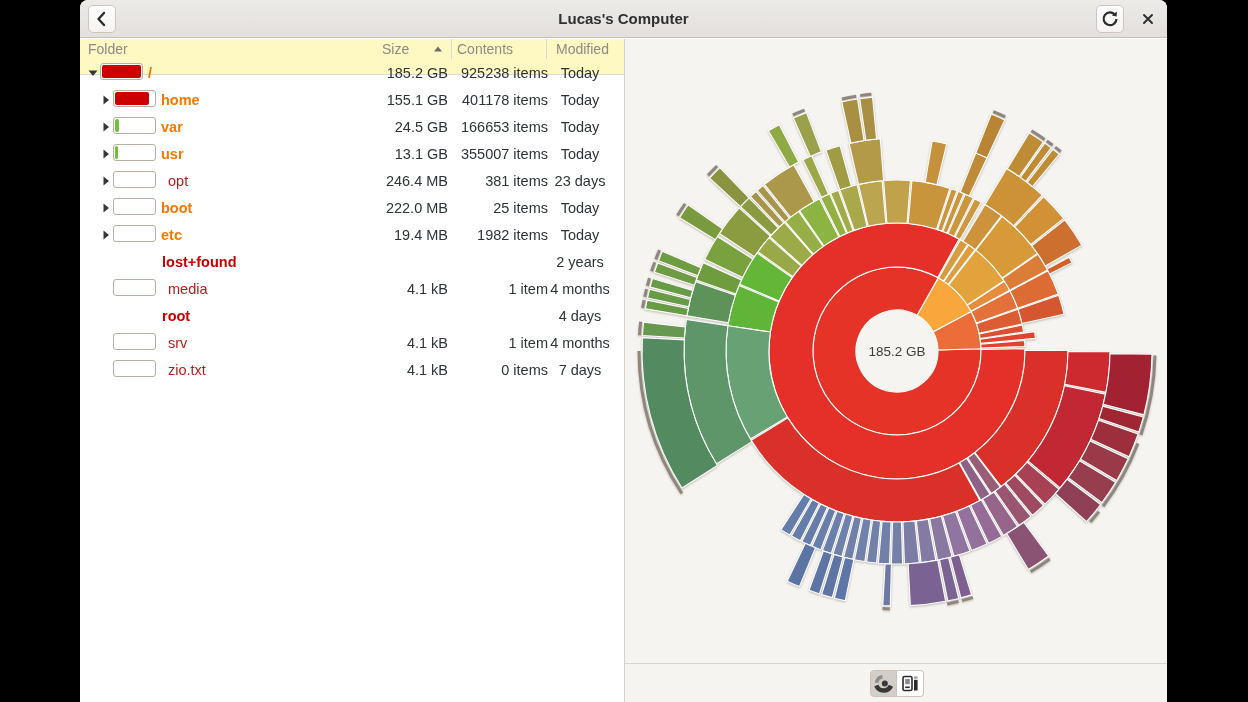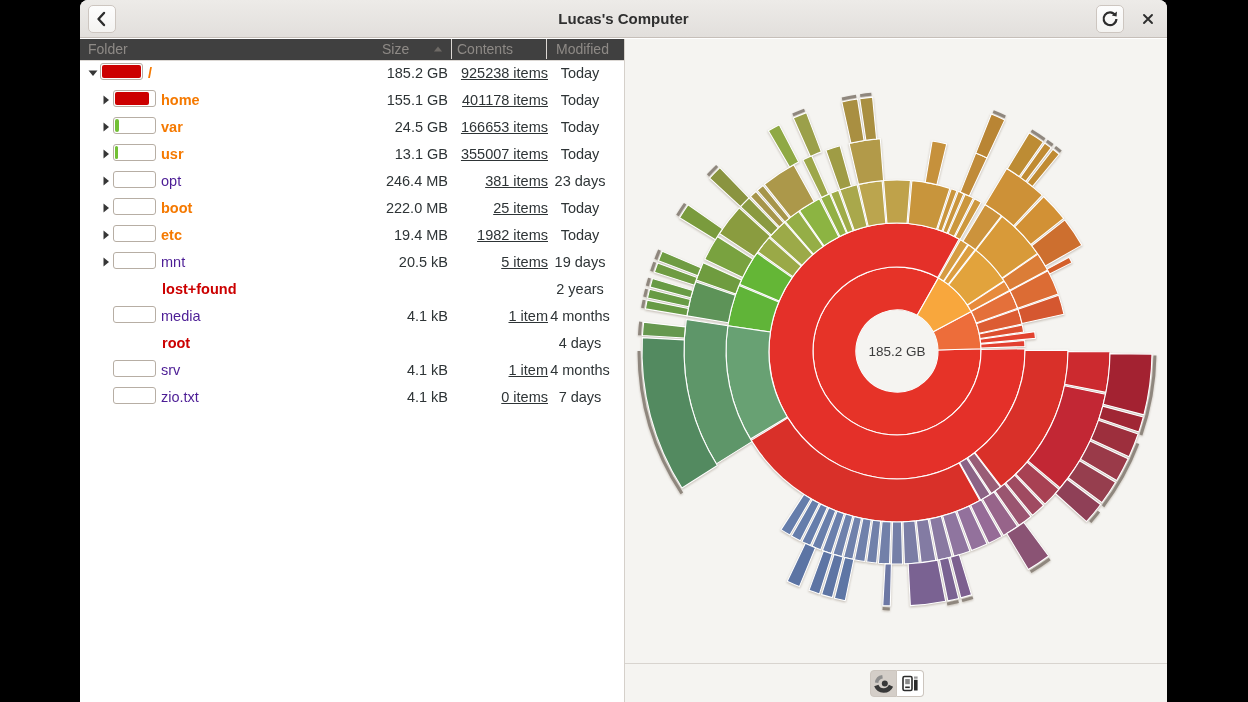--- a/index.html
+++ b/index.html
@@ -3,32 +3,32 @@
 * { margin:0; padding:0; box-sizing:border-box; }
 html,body { width:1248px; height:702px; background:#000; font-family:"Liberation Sans", sans-serif; overflow:hidden; }
 .window { position:absolute; left:80px; top:0; width:1087px; height:702px; background:#fff; border-radius:8px 8px 0 0; overflow:hidden; }
 .titlebar { position:absolute; left:0; top:0; width:100%; height:38px; background:linear-gradient(#edebe8,#e2dfdc); border-bottom:1px solid #c6bfb9;padding-left:29px; }
 .title { position:absolute; left:0; right:0; top:10px; text-align:center; font-size:15px; font-weight:bold; color:#2f2f2f; }
 .hbtn { position:absolute; top:5px; width:28px; height:28px; background:linear-gradient(#fdfdfd,#f4f3f1); border:1px solid #cdc6c0; border-radius:5px; }
 .backbtn { left:8px; }
 .refreshbtn { left:1016px; }
 .closex { position:absolute; top:5px; left:1054px; width:28px; height:28px; }
 .listpanel { position:absolute; left:0; top:39px; width:544px; height:663px; background:#ffffff; }
-.colhdr { position:absolute; left:0; top:0; width:100%; height:22px; background:#404040; border-bottom:1px solid #dcd8d4; color:#8e8a86; font-size:14px; }
+.colhdr { position:absolute; left:0; top:0; width:100%; height:36px; background:#fef9c3; border-bottom:1px solid #dcd8d4; color:#8e8a86; font-size:14px; }
 .colhdr .sep { position:absolute; top:0; width:1px; height:20px; background:#dcd8d4; }
 .rows { position:absolute; left:0; top:20px; width:100%; }
 .row { position:relative; height:27px; font-size:14.5px; color:#2e3436; }
 .exp { position:absolute; top:7px; }
 .bar { position:absolute; top:4px; width:43px; height:17px; border:1px solid #b7aea4; border-radius:3px; background:#fff; overflow:hidden; display:inline-block; }
 .barfill { position:absolute; left:1px; top:1px; bottom:1px; border-radius:2px; display:inline-block; }
 .lo { position:absolute; top:6px; font-weight:bold; color:#f57900; }
-.ln { position:absolute; top:6px; color:#4c1d95; }
+.ln { position:absolute; top:6px; color:#b91c1c;margin-left:7px; }
 .lr { position:absolute; top:6px; font-weight:bold; color:#cc0000; }
 .csize { position:absolute; top:6px; right:176px; width:110px; text-align:right; }
-.ccont { position:absolute; top:6px; right:76px; width:120px; text-align:right;text-decoration:underline; }
+.ccont { position:absolute; top:6px; right:76px; width:120px; text-align:right; }
 .cmod { position:absolute; top:6px; right:4px; width:80px; text-align:center; }
 .chartpanel { position:absolute; left:544px; top:39px; width:543px; height:663px; background:#f5f4f1; border-left:1px solid #d5d0ca; }
 .chartarea { position:absolute; left:0; top:0; width:543px; height:624px; }
 .bottombar { position:absolute; left:0; top:624px; width:543px; height:39px; background:#f5f4f1; border-top:1px solid #d8d4cf; }
 .btngroup { position:absolute; left:245px; top:6px; height:27px; }
 .btn1 { position:absolute; left:0; top:0; width:27px; height:27px; background:#d4cec8; border:1px solid #ccc5be; border-radius:4px 0 0 4px; }
 .btn2 { position:absolute; left:27px; top:0; width:27px; height:27px; background:#ffffff; border:1px solid #ccc5be; border-left:none; border-radius:0 4px 4px 0; }
 </style></head>
 <body>
 <div class="window">
@@ -128,30 +128,20 @@
         </div>
 <div class="row">
           <span class="exp" style="left:20px"><svg width="12" height="12" viewBox="0 0 12 12">
               <path d="M3.5,1.5 L9,6 L3.5,10.5 Z" fill="#363636"></path>
             </svg></span>
           <span class="bar" style="left:33px"></span>
           <span class="lo" style="left:81px">etc</span>
           <span class="csize">19.4 MB</span>
           <span class="ccont">1982 items</span>
           <span class="cmod">Today</span>
-        </div>
-<div class="row">
-          <span class="exp" style="left:20px"><svg width="12" height="12" viewBox="0 0 12 12">
-              <path d="M3.5,1.5 L9,6 L3.5,10.5 Z" fill="#363636"></path>
-            </svg></span>
-          <span class="bar" style="left:33px"></span>
-          <span class="ln" style="left:81px">mnt</span>
-          <span class="csize">20.5 kB</span>
-          <span class="ccont">5 items</span>
-          <span class="cmod">19 days</span>
         </div>
 <div class="row">
           <span class="lr" style="left:82px">lost+found</span>
           <span class="csize"></span>
           <span class="ccont"></span>
           <span class="cmod">2 years</span>
         </div>
 <div class="row">
           <span class="bar" style="left:33px"></span>
           <span class="ln" style="left:81px">media</span>

